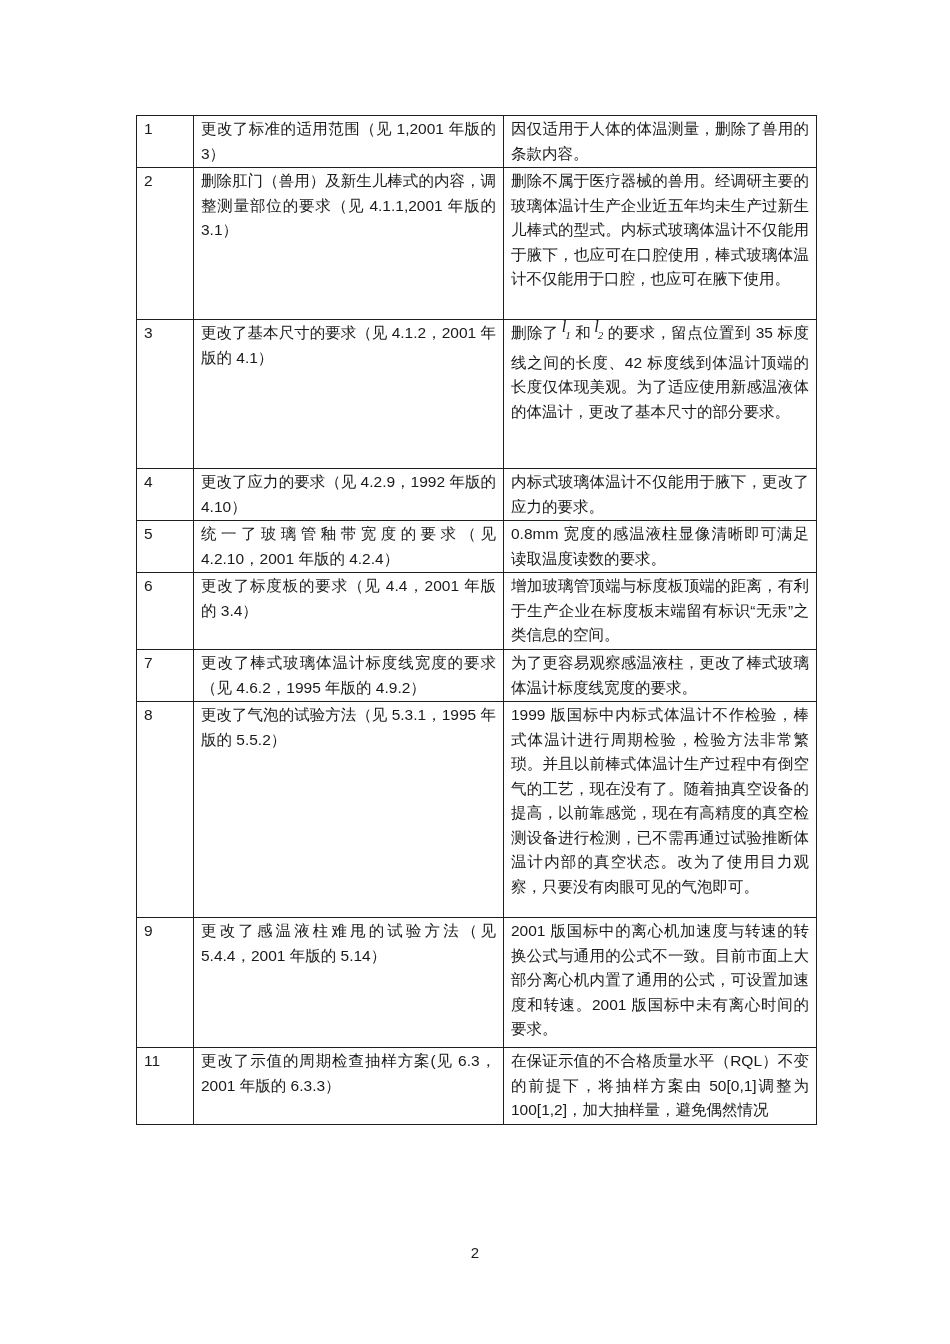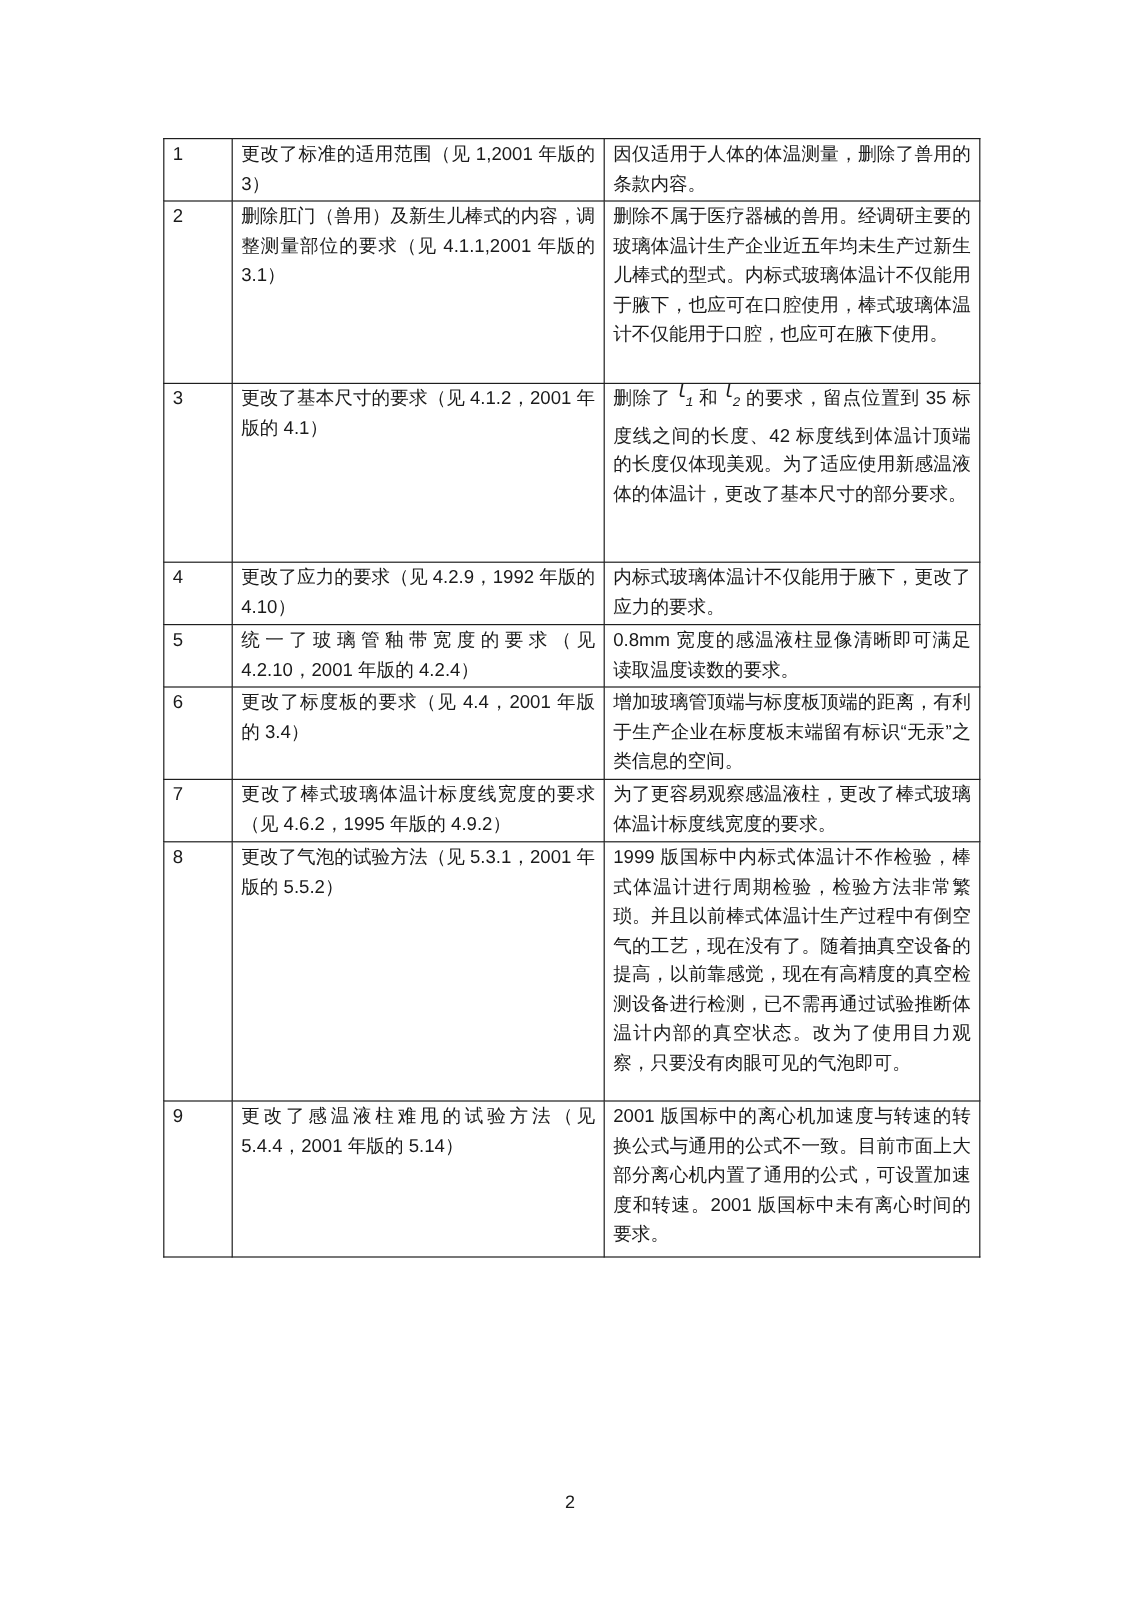--- a/index.html
+++ b/index.html
@@ -37,21 +37,21 @@
   td.num {
     text-align: center;
     vertical-align: middle;
     font-size: 15px;
     padding: 1px 2px;
   }
   col.c-num { width: 57px; }
   col.c-change { width: 310px; }
   col.c-reason { width: 313px; }
   .eq {
-    font-family: Liberation Mono, monospace;
+    font-family: Liberation Serif, serif;
     font-style: italic;
     font-size: 16.5px;
     position: relative;
     top: -6px;
     margin: 0 3px;
     white-space: nowrap;
   }
   .eq sub {
     font-size: 11px;
     position: relative;
@@ -110,26 +110,31 @@
         <td>更改了标度板的要求（见 4.4，2001 年版的 3.4）</td>
         <td>增加玻璃管顶端与标度板顶端的距离，有利于生产企业在标度板末端留有标识“无汞”之类信息的空间。</td>
       </tr>
       <tr style="height:51px;">
         <td class="num">7</td>
         <td>更改了棒式玻璃体温计标度线宽度的要求（见 4.6.2，1995 年版的 4.9.2）</td>
         <td>为了更容易观察感温液柱，更改了棒式玻璃体温计标度线宽度的要求。</td>
       </tr>
       <tr style="height:216px;">
         <td class="num">8</td>
-        <td>更改了气泡的试验方法（见 5.3.1，2001 年版的 5.5.2）</td>
+        <td>更改了气泡的试验方法（见 5.3.1，1995 年版的 5.5.2）</td>
         <td>1999 版国标中内标式体温计不作检验，棒式体温计进行周期检验，检验方法非常繁琐。并且以前棒式体温计生产过程中有倒空气的工艺，现在没有了。随着抽真空设备的提高，以前靠感觉，现在有高精度的真空检测设备进行检测，已不需再通过试验推断体温计内部的真空状态。改为了使用目力观察，只要没有肉眼可见的气泡即可。</td>
       </tr>
       <tr style="height:130px;">
         <td class="num">9</td>
         <td>更改了感温液柱难甩的试验方法（见 5.4.4，2001 年版的 5.14）</td>
         <td>2001 版国标中的离心机加速度与转速的转换公式与通用的公式不一致。目前市面上大部分离心机内置了通用的公式，可设置加速度和转速。2001 版国标中未有离心时间的要求。</td>
+      </tr>
+      <tr style="height:68px;">
+        <td class="num">11</td>
+        <td>更改了示值的周期检查抽样方案(见 6.3，2001 年版的 6.3.3）</td>
+        <td>在保证示值的不合格质量水平（RQL）不变的前提下，将抽样方案由 50[0,1]调整为 100[1,2]，加大抽样量，避免偶然情况</td>
       </tr>
     </tbody>
   </table>
 
   <div class="page-number">2</div>
 
 </div>
 
 </body></html>

